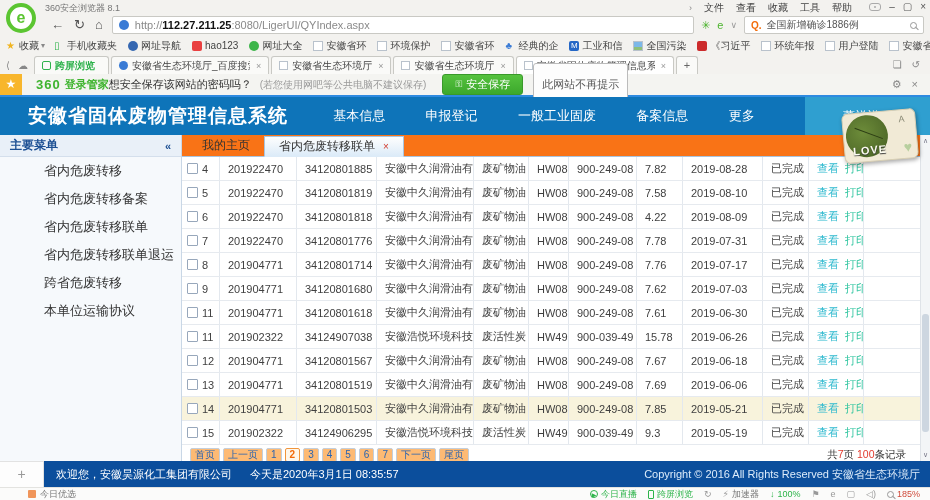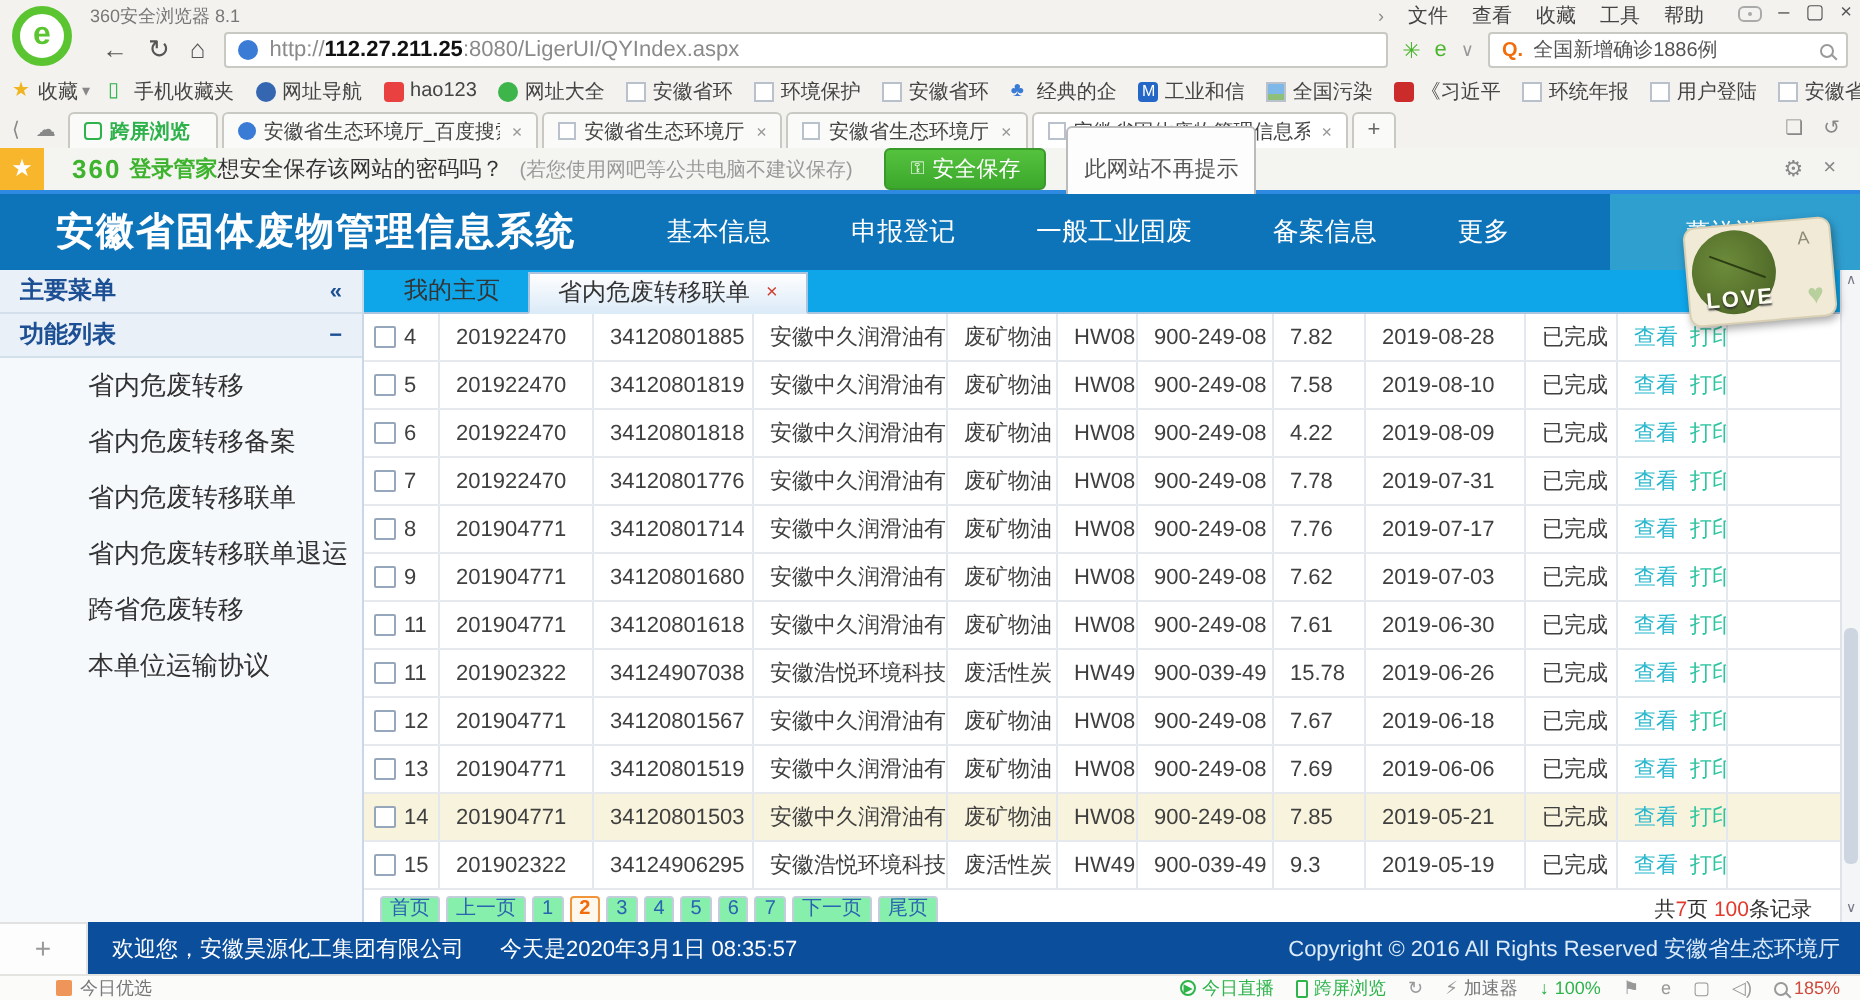--- a/index.html
+++ b/index.html
@@ -94,39 +94,39 @@
   
   .main { position:absolute; top:135px; left:0; right:0; bottom:39px; display:flex; background:#fff; }
   .sidebar { width:182px; background:#f6f9fc; border-right:1px solid #c9d7e6; flex:none; }
   .sb-h { height:22px; background:#e9f0f8; border-bottom:1px solid #d4dfec; display:flex; align-items:center;
           padding:0 10px; font-size:12px; font-weight:bold; color:#1c4f93; }
   .sb-h .sb-tg { margin-left:auto; font-size:11px; color:#1c4f93; }
   .sb-item { height:28px; line-height:28px; font-size:13px; color:#333; white-space:nowrap; overflow:hidden; }
   .sb-item.lv1 { padding-left:44px; } .sb-item.lv2 { padding-left:44px; }
 
   .content { flex:1; position:relative; padding-right:10px; }
-  .ctabs { height:22px; background:#0ea5e9; border-bottom:1px solid #a9c4de; display:flex; align-items:flex-end; padding-left:6px; }
+  .ctabs { height:22px; background:#f97316; border-bottom:1px solid #a9c4de; display:flex; align-items:flex-end; padding-left:6px; }
   .ctab { font-size:12px; color:#333; padding:0 14px; height:21px; line-height:21px; }
   .ctab.cactive { background:linear-gradient(#fefefe,#dcebf8); border:1px solid #a9c4de; border-bottom:1px solid #dcebf8;
                   margin-bottom:-1px; display:flex; align-items:center; gap:8px; }
   .ctab-x { color:#d23c2e; font-size:10px; }
 
   .trow { display:flex; height:24px; border-bottom:1px solid #e6eaef; background:#fff; }
   .trow.hl { background:#f8f3dc; }
   .td { display:flex; align-items:center; padding-left:8px; border-right:1px solid #e3e8ee;
         font-size:11px; color:#3f3f3f; white-space:nowrap; overflow:hidden; }
   .c0 { width:38px; padding-left:5px; gap:4px; }
   .c1 { width:77px; } .c2 { width:80px; } .c3 { width:97px; } .c4 { width:55px; }
   .c5 { width:40px; } .c6 { width:68px; } .c7 { width:46px; } .c8 { width:80px; }
   .c9 { width:46px; } .c10 { width:55px; gap:6px; } .cf { flex:1; border-right:none; }
   .cb { width:11px; height:11px; border:1px solid #97a7bb; background:#fff; border-radius:1px; flex:none; }
   .lnk { font-size:11px; } .lnk.v { color:#2bb8ce; } .lnk.p { color:#2cc49e; }
 
   .pager { height:16px; display:flex; align-items:center; gap:3px; padding-left:8px; margin-top:2px; }
-  .pbtn { height:14px; min-width:14px; padding:0 4px; border:1px solid #c3cedb; background:#86efac; color:#2a64b0;
+  .pbtn { height:14px; min-width:14px; padding:0 4px; border:1px solid #c3cedb; background:#fdba74; color:#2a64b0;
           font-size:10px; line-height:12px; border-radius:2px; text-align:center; }
   .pbtn.on { color:#f26a0a; border-color:#f0953c; background:#fef7ec; font-weight:bold; }
   .pgsum { margin-left:auto; margin-right:14px; font-size:10.5px; color:#333; }
   .pgsum .red { color:#e23b2e; }
 
   .vscroll { position:absolute; right:0; top:0; bottom:0; width:10px; background:#f3f5f7; border-left:1px solid #dfe3e8; }
   .vs-up { position:absolute; top:0; left:0; right:0; height:12px; color:#778; font-size:7px; text-align:center; line-height:12px; }
   .vs-dn { position:absolute; bottom:0; left:0; right:0; height:12px; color:#778; font-size:7px; text-align:center; line-height:12px; }
   .vs-thumb { position:absolute; left:1px; right:1px; top:55%; height:36%; background:#cdd6e0; border-radius:3px; }
 
@@ -364,24 +364,20 @@
     <span class="love-txt">LOVE</span>
     <span class="love-a">A</span>
     <span class="love-heart">♥</span>
   </div>
 
   <div class="main">
     <div class="sidebar">
       <div class="sb-h">
         <span>主要菜单</span>
         <span class="sb-tg">«</span>
-      </div>
-      <div class="sb-h">
-        <span>功能列表</span>
-        <span class="sb-tg">−</span>
       </div>
       <div>
 
       <div class="sb-item lv1">省内危废转移</div>
           <div class="sb-item lv2">省内危废转移备案</div>
           <div class="sb-item lv2">省内危废转移联单</div>
           <div class="sb-item lv2">省内危废转移联单退运</div>
           <div class="sb-item lv1">跨省危废转移</div>
           <div class="sb-item lv1">本单位运输协议</div>
         </div>

